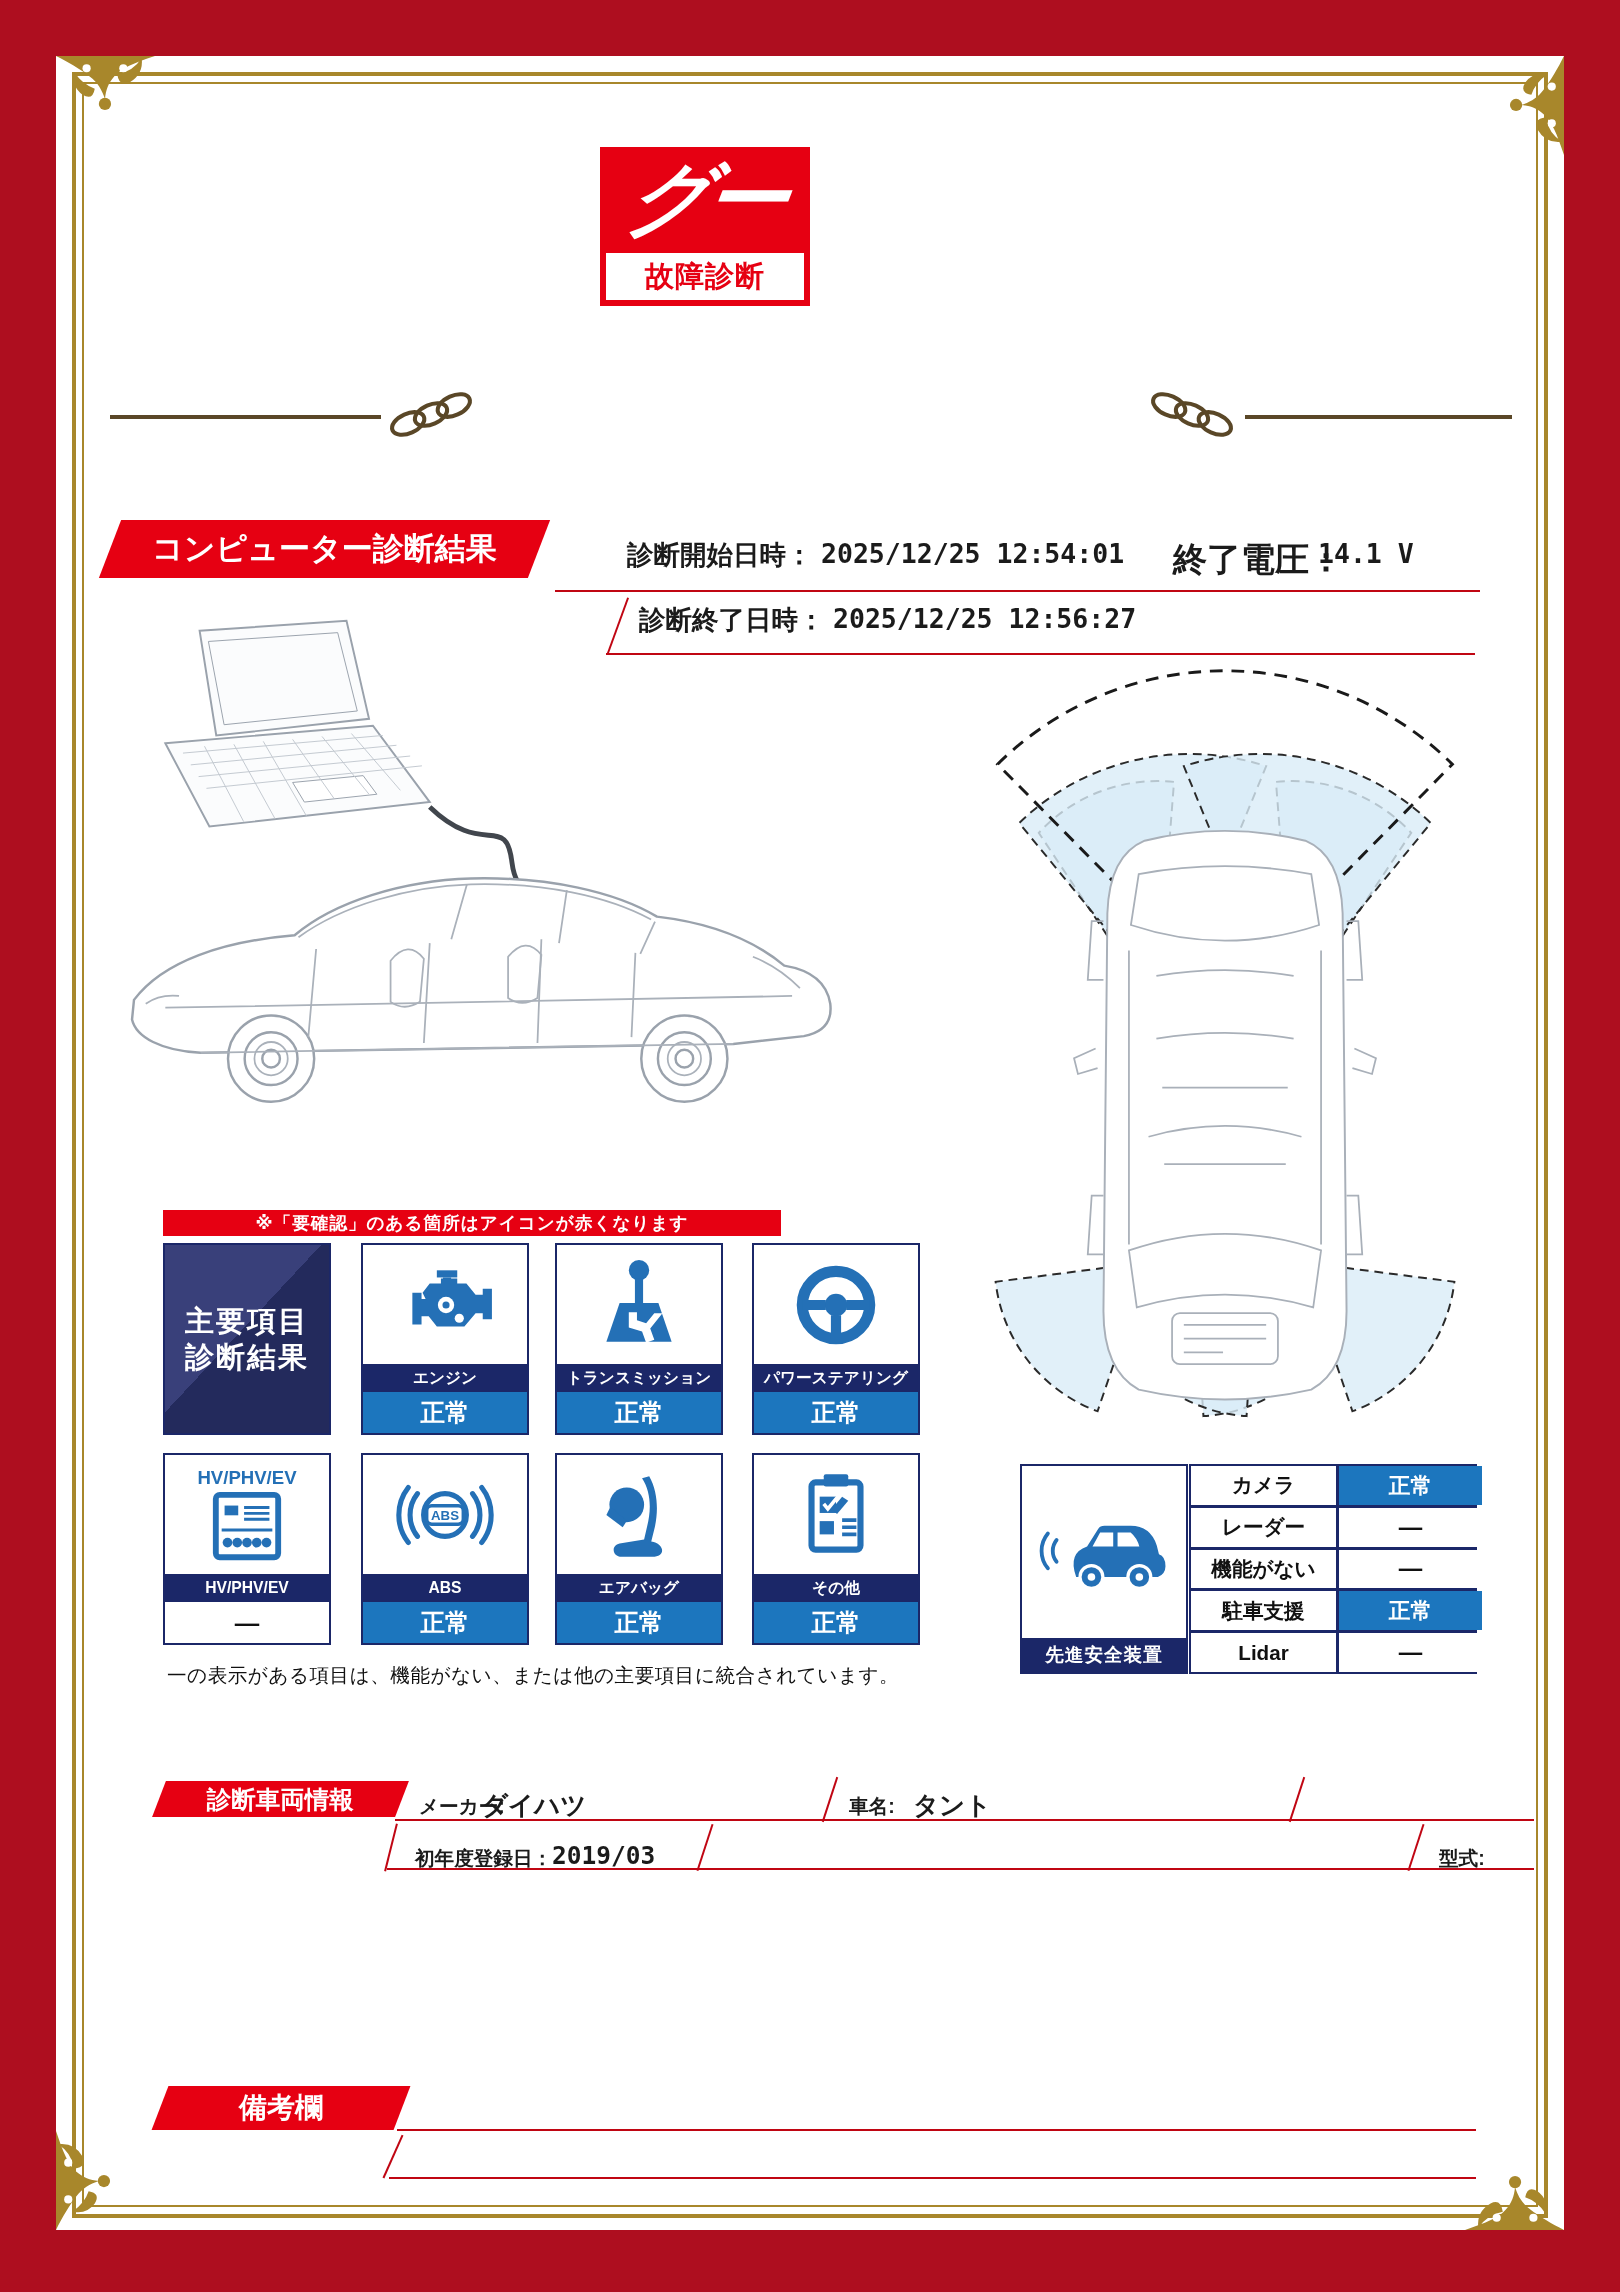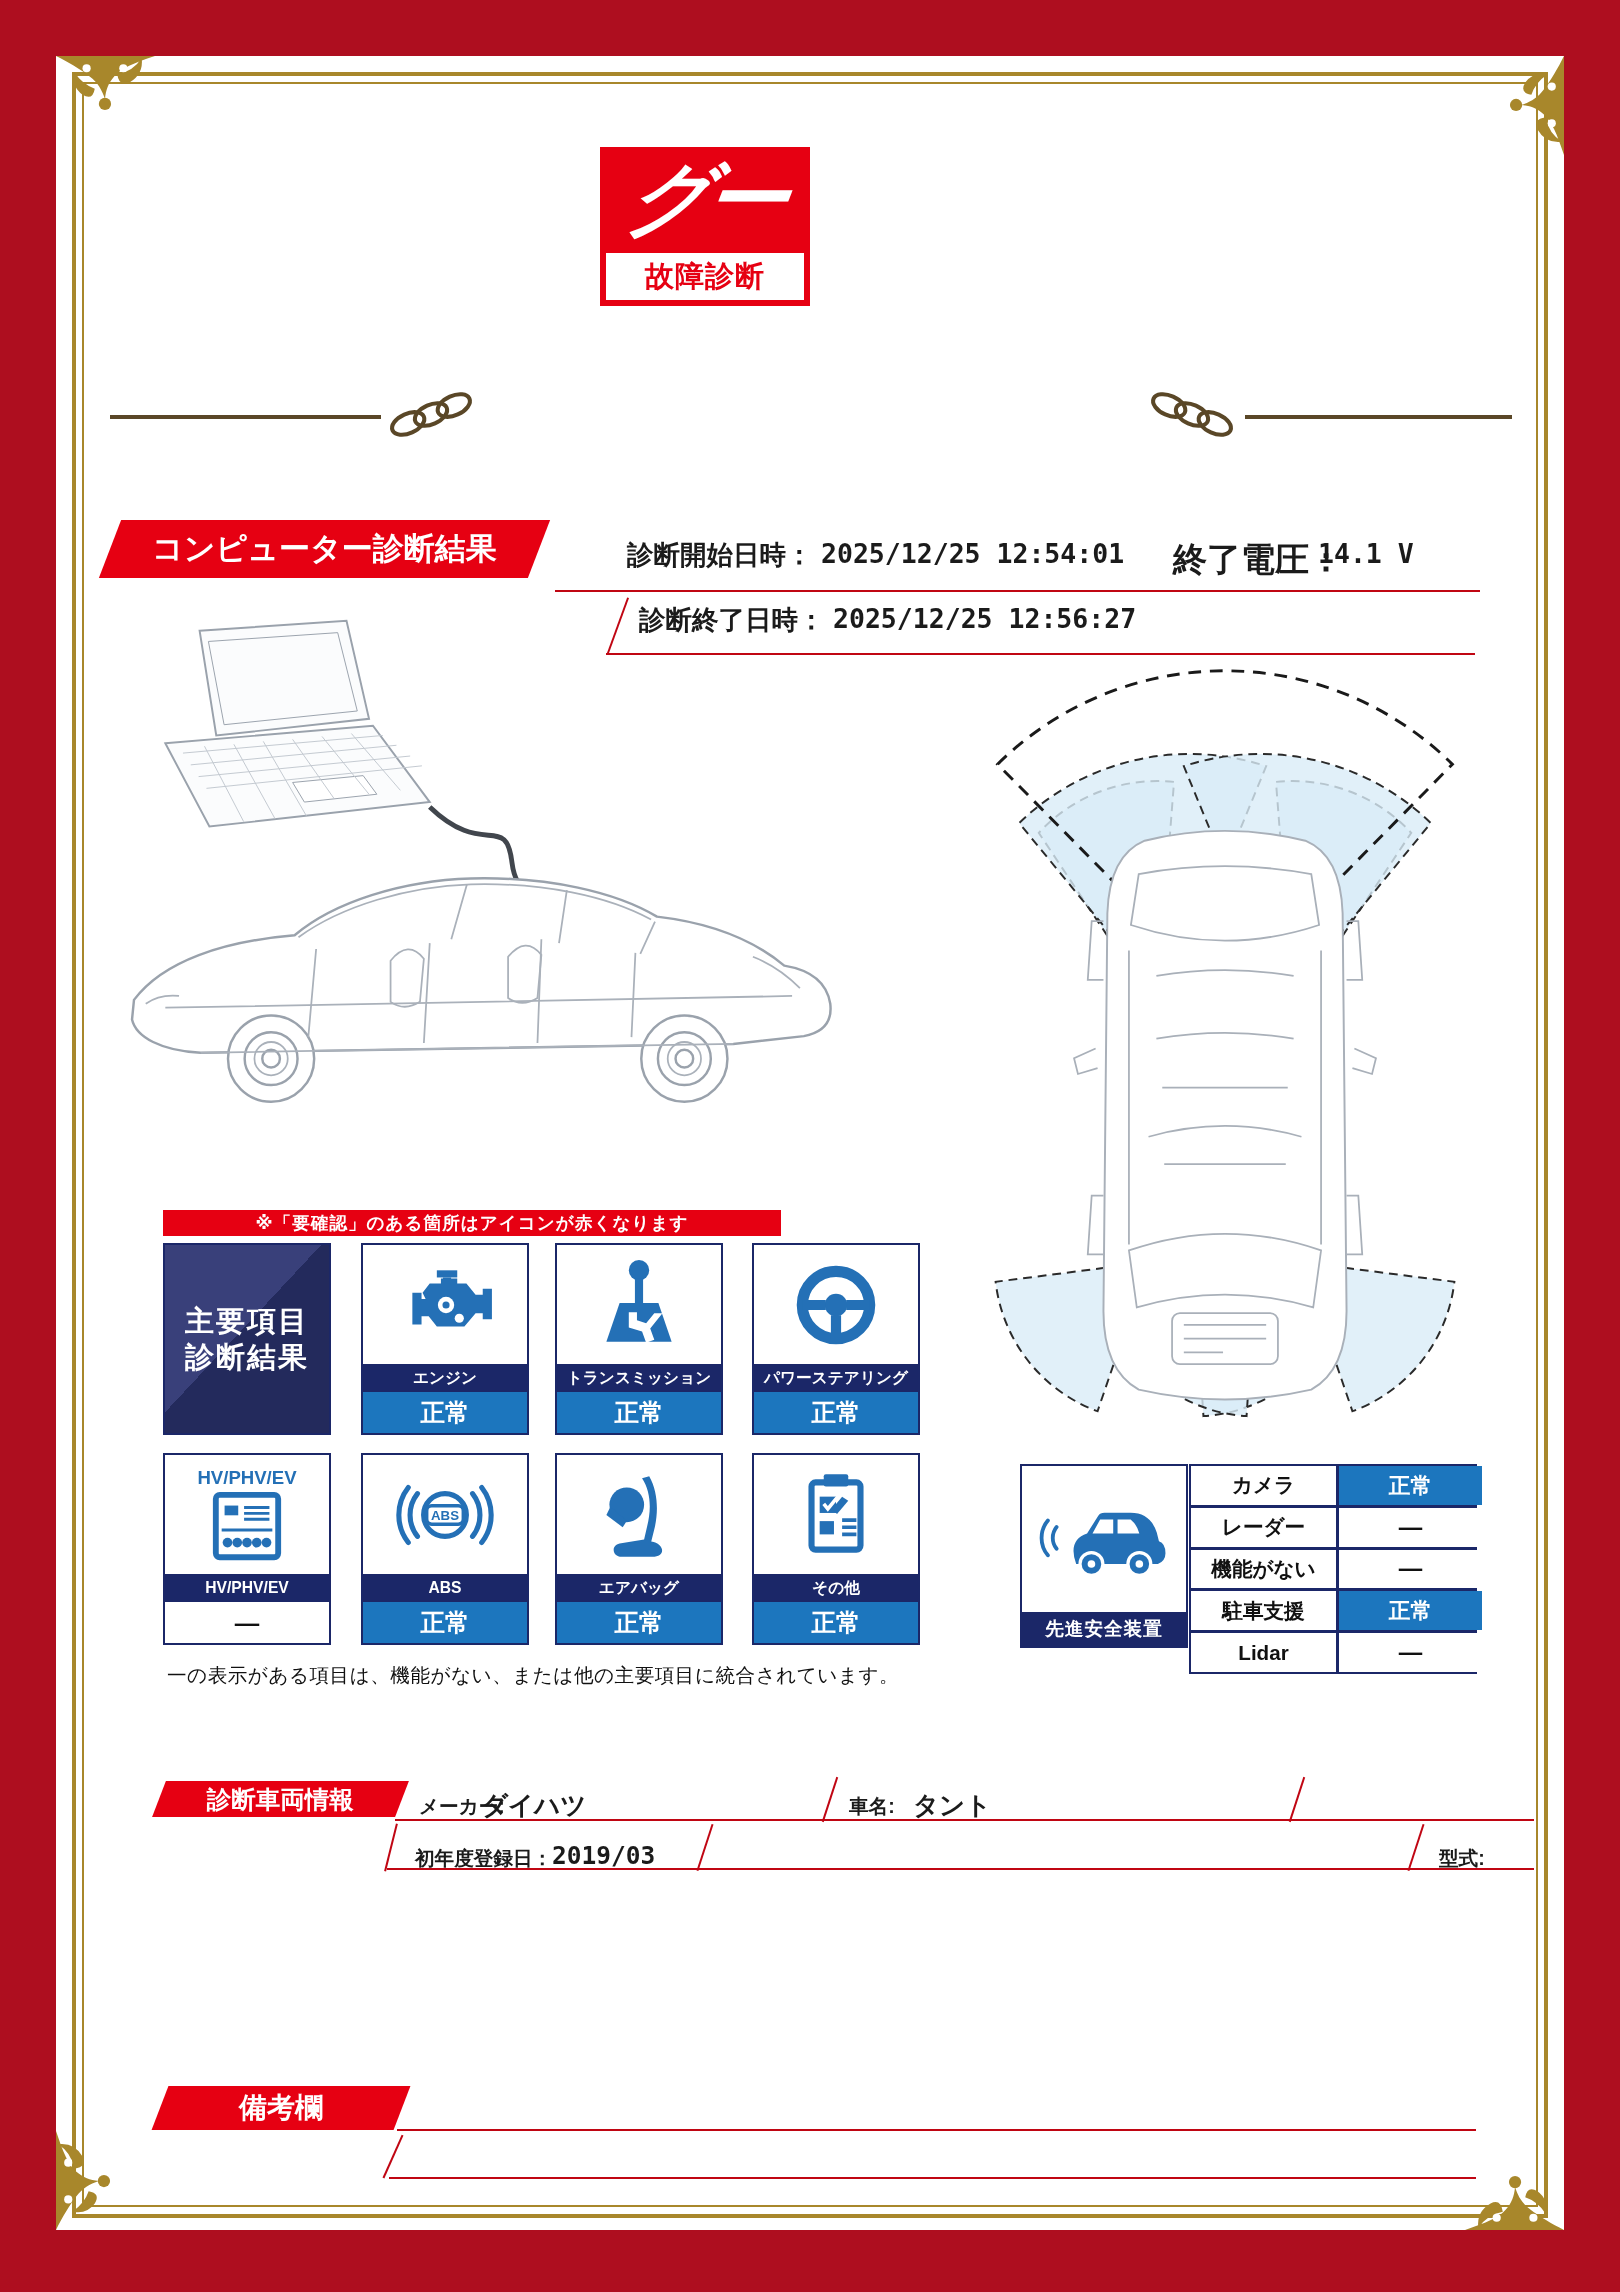--- a/index.html
+++ b/index.html
@@ -36,21 +36,21 @@
     border:2px solid #1B2768;box-sizing:border-box;display:flex;flex-direction:column;align-items:center;justify-content:center;
     color:#fff;font-size:29px;font-weight:900;line-height:1.25;letter-spacing:2px;}
   .card{width:168px;height:192px;border:2px solid #1B2768;box-sizing:border-box;background:#fff;display:flex;flex-direction:column;}
   .card-icon{flex:1;display:flex;align-items:center;justify-content:center;flex-direction:column;overflow:hidden;}
   .card-label{height:28px;background:#1B2768;color:#fff;font-size:15.7px;font-weight:bold;display:flex;align-items:center;justify-content:center;}
   .card-status{height:41px;display:flex;align-items:center;justify-content:center;font-size:24.5px;font-weight:900;}
   .card-status.ok{background:#1C76BE;color:#fff;}
   .card-status.none{background:#fff;color:#111;}
   .hv-title{color:#2470B6;font-size:18.6px;font-weight:900;margin:3.9px 0 0 0;}
   
-  .safety-box{left:1020px;top:1464px;width:168px;height:184px;border:2px solid #1B2768;box-sizing:border-box;background:#fff;
+  .safety-box{left:1020px;top:1464px;width:168px;height:210px;border:2px solid #1B2768;box-sizing:border-box;background:#fff;
     display:flex;flex-direction:column;}
   .safety-box .s-icon{flex:1;display:flex;align-items:center;justify-content:center;}
   .safety-box .s-band{height:34px;background:#1B2768;color:#fff;font-size:18.6px;font-weight:bold;display:flex;align-items:center;justify-content:center;letter-spacing:1px;}
   .safety-table{left:1189px;top:1464px;width:288px;height:210px;display:grid;grid-template-columns:145px 143px;grid-auto-rows:1fr;
     border:2.9px solid #1B2768;box-sizing:border-box;background:#1B2768;grid-gap:2.9px;}
   .s-cell{background:#fff;display:flex;align-items:center;justify-content:center;font-size:20.6px;color:#111;font-weight:bold;}
   .s-cell.st.ok{background:#1C76BE;color:#fff;font-weight:900;font-size:21.6px;}
   .s-cell.st.none{background:#fff;color:#111;font-size:23.5px;}
   .footnote{left:167px;top:1662px;font-size:19.6px;color:#111;letter-spacing:0.5px;}
   

